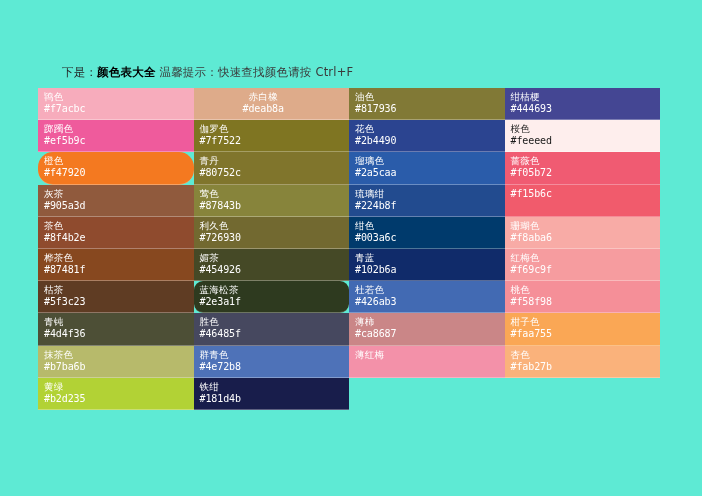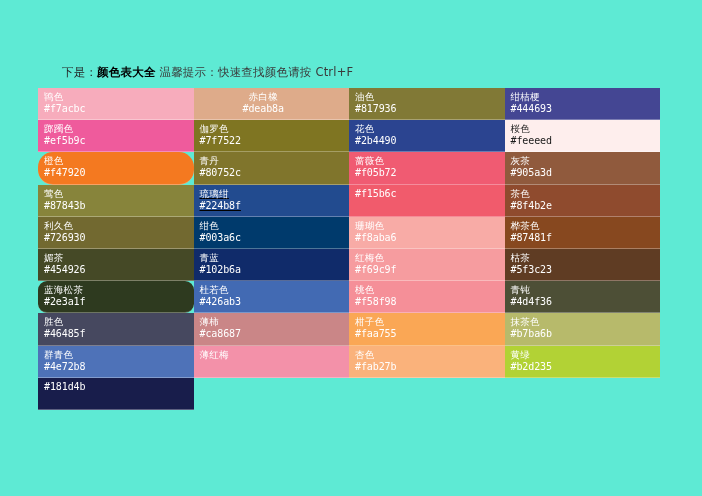--- a/index.html
+++ b/index.html
@@ -123,33 +123,37 @@
         <span class="chex">#feeeed</span>
       </div>
       <div class="swatch light" style="background: rgb(244, 121, 32); border-radius: 15px;">
         <span class="cname">橙色</span>
         <span class="chex">#f47920</span>
       </div>
       <div class="swatch light" style="background: rgb(128, 117, 44);">
         <span class="cname">青丹</span>
         <span class="chex">#80752c</span>
       </div>
+      <div class="swatch light" style="background: rgb(42, 92, 170);">
+        <span class="cname">瑠璃色</span>
+        <span class="chex">#2a5caa</span>
+      </div>
       <div class="swatch light" style="background: rgb(240, 91, 114);">
         <span class="cname">蔷薇色</span>
         <span class="chex">#f05b72</span>
       </div>
       <div class="swatch light" style="background: rgb(144, 90, 61);">
         <span class="cname">灰茶</span>
         <span class="chex">#905a3d</span>
       </div>
       <div class="swatch light" style="background: rgb(135, 132, 59);">
         <span class="cname">莺色</span>
         <span class="chex">#87843b</span>
       </div>
-      <div class="swatch light" style="background: rgb(34, 75, 143); text-decoration: underline;">
+      <div class="swatch light" style="background: rgb(34, 75, 143);">
         <span class="cname">琉璃绀</span>
         <span class="chex">#224b8f</span>
       </div>
       <div class="swatch light" style="background: rgb(241, 91, 108);">
         <span class="chex">#f15b6c</span>
       </div>
       <div class="swatch light" style="background: rgb(143, 75, 46);">
         <span class="cname">茶色</span>
         <span class="chex">#8f4b2e</span>
       </div>
@@ -226,17 +230,18 @@
       </div>
       <div class="swatch light" style="background: rgb(250, 178, 123);">
         <span class="cname">杏色</span>
         <span class="chex">#fab27b</span>
       </div>
       <div class="swatch light" style="background: rgb(178, 210, 53);">
         <span class="cname">黄绿</span>
         <span class="chex">#b2d235</span>
       </div>
       <div class="swatch light" style="background: rgb(24, 29, 75);">
+        <span class="cname">铁绀</span>
         <span class="chex">#181d4b</span>
       </div>
     </div>
 
 </div>
 
 </body></html>

